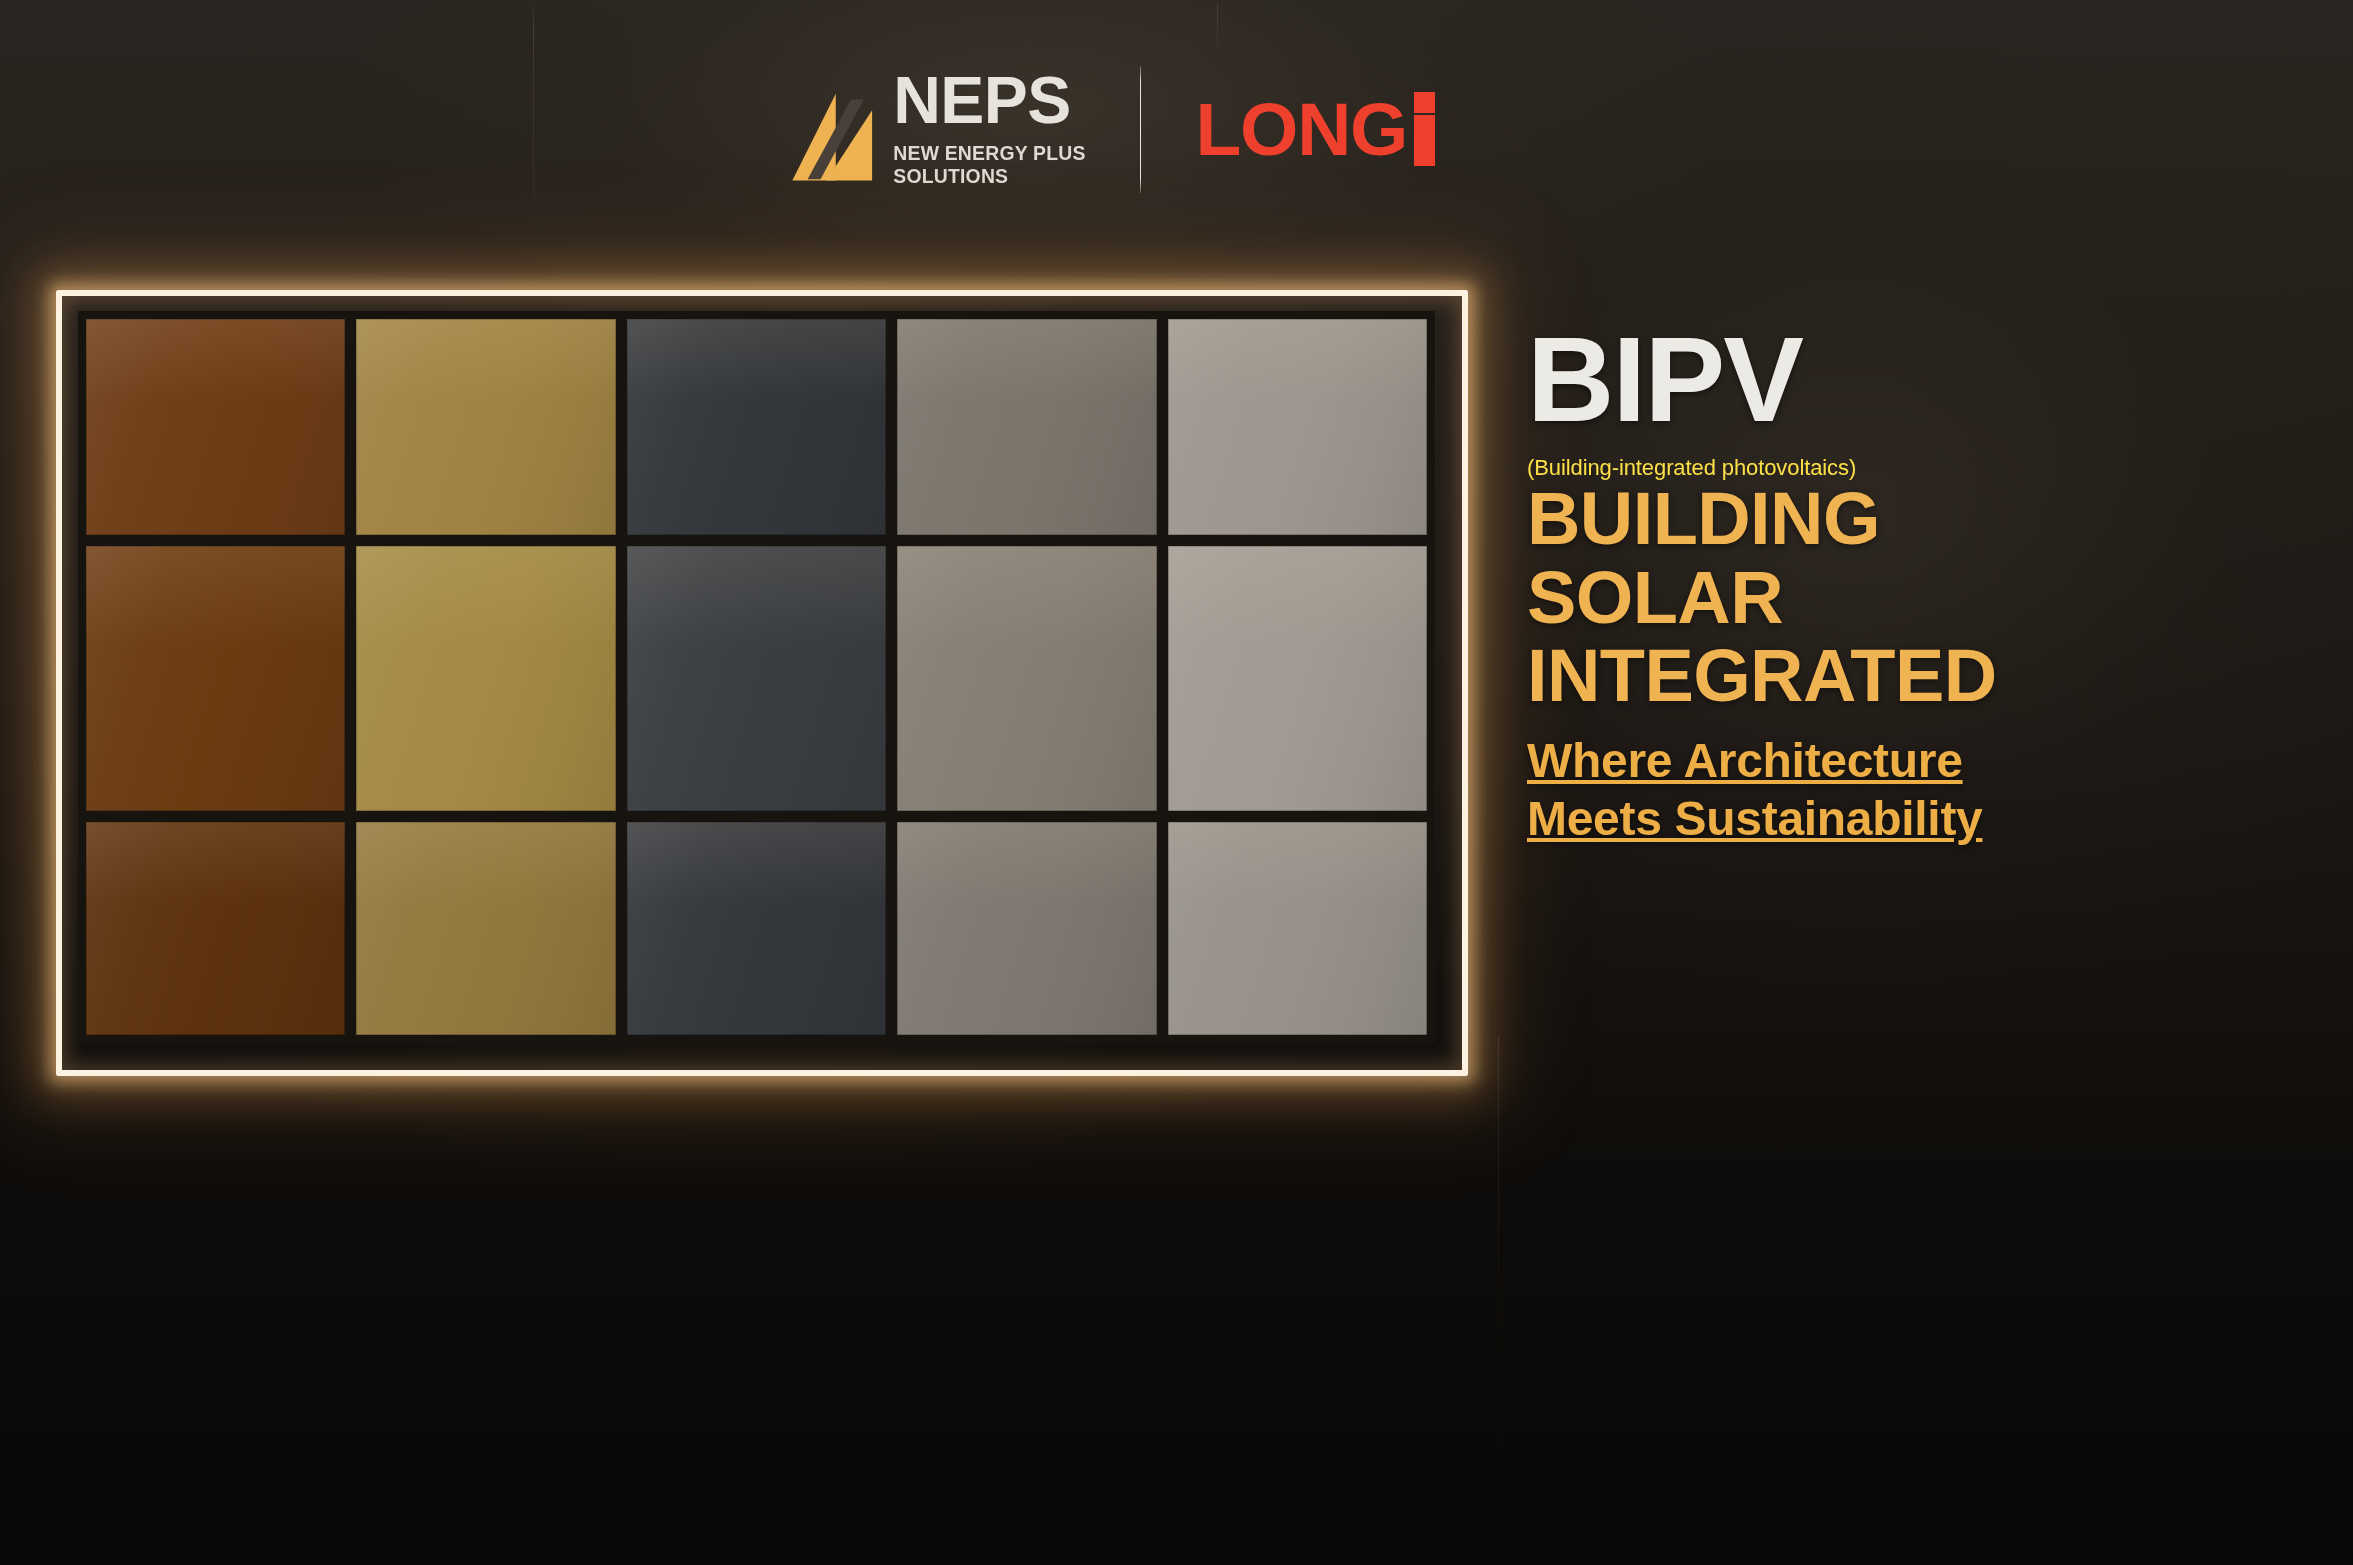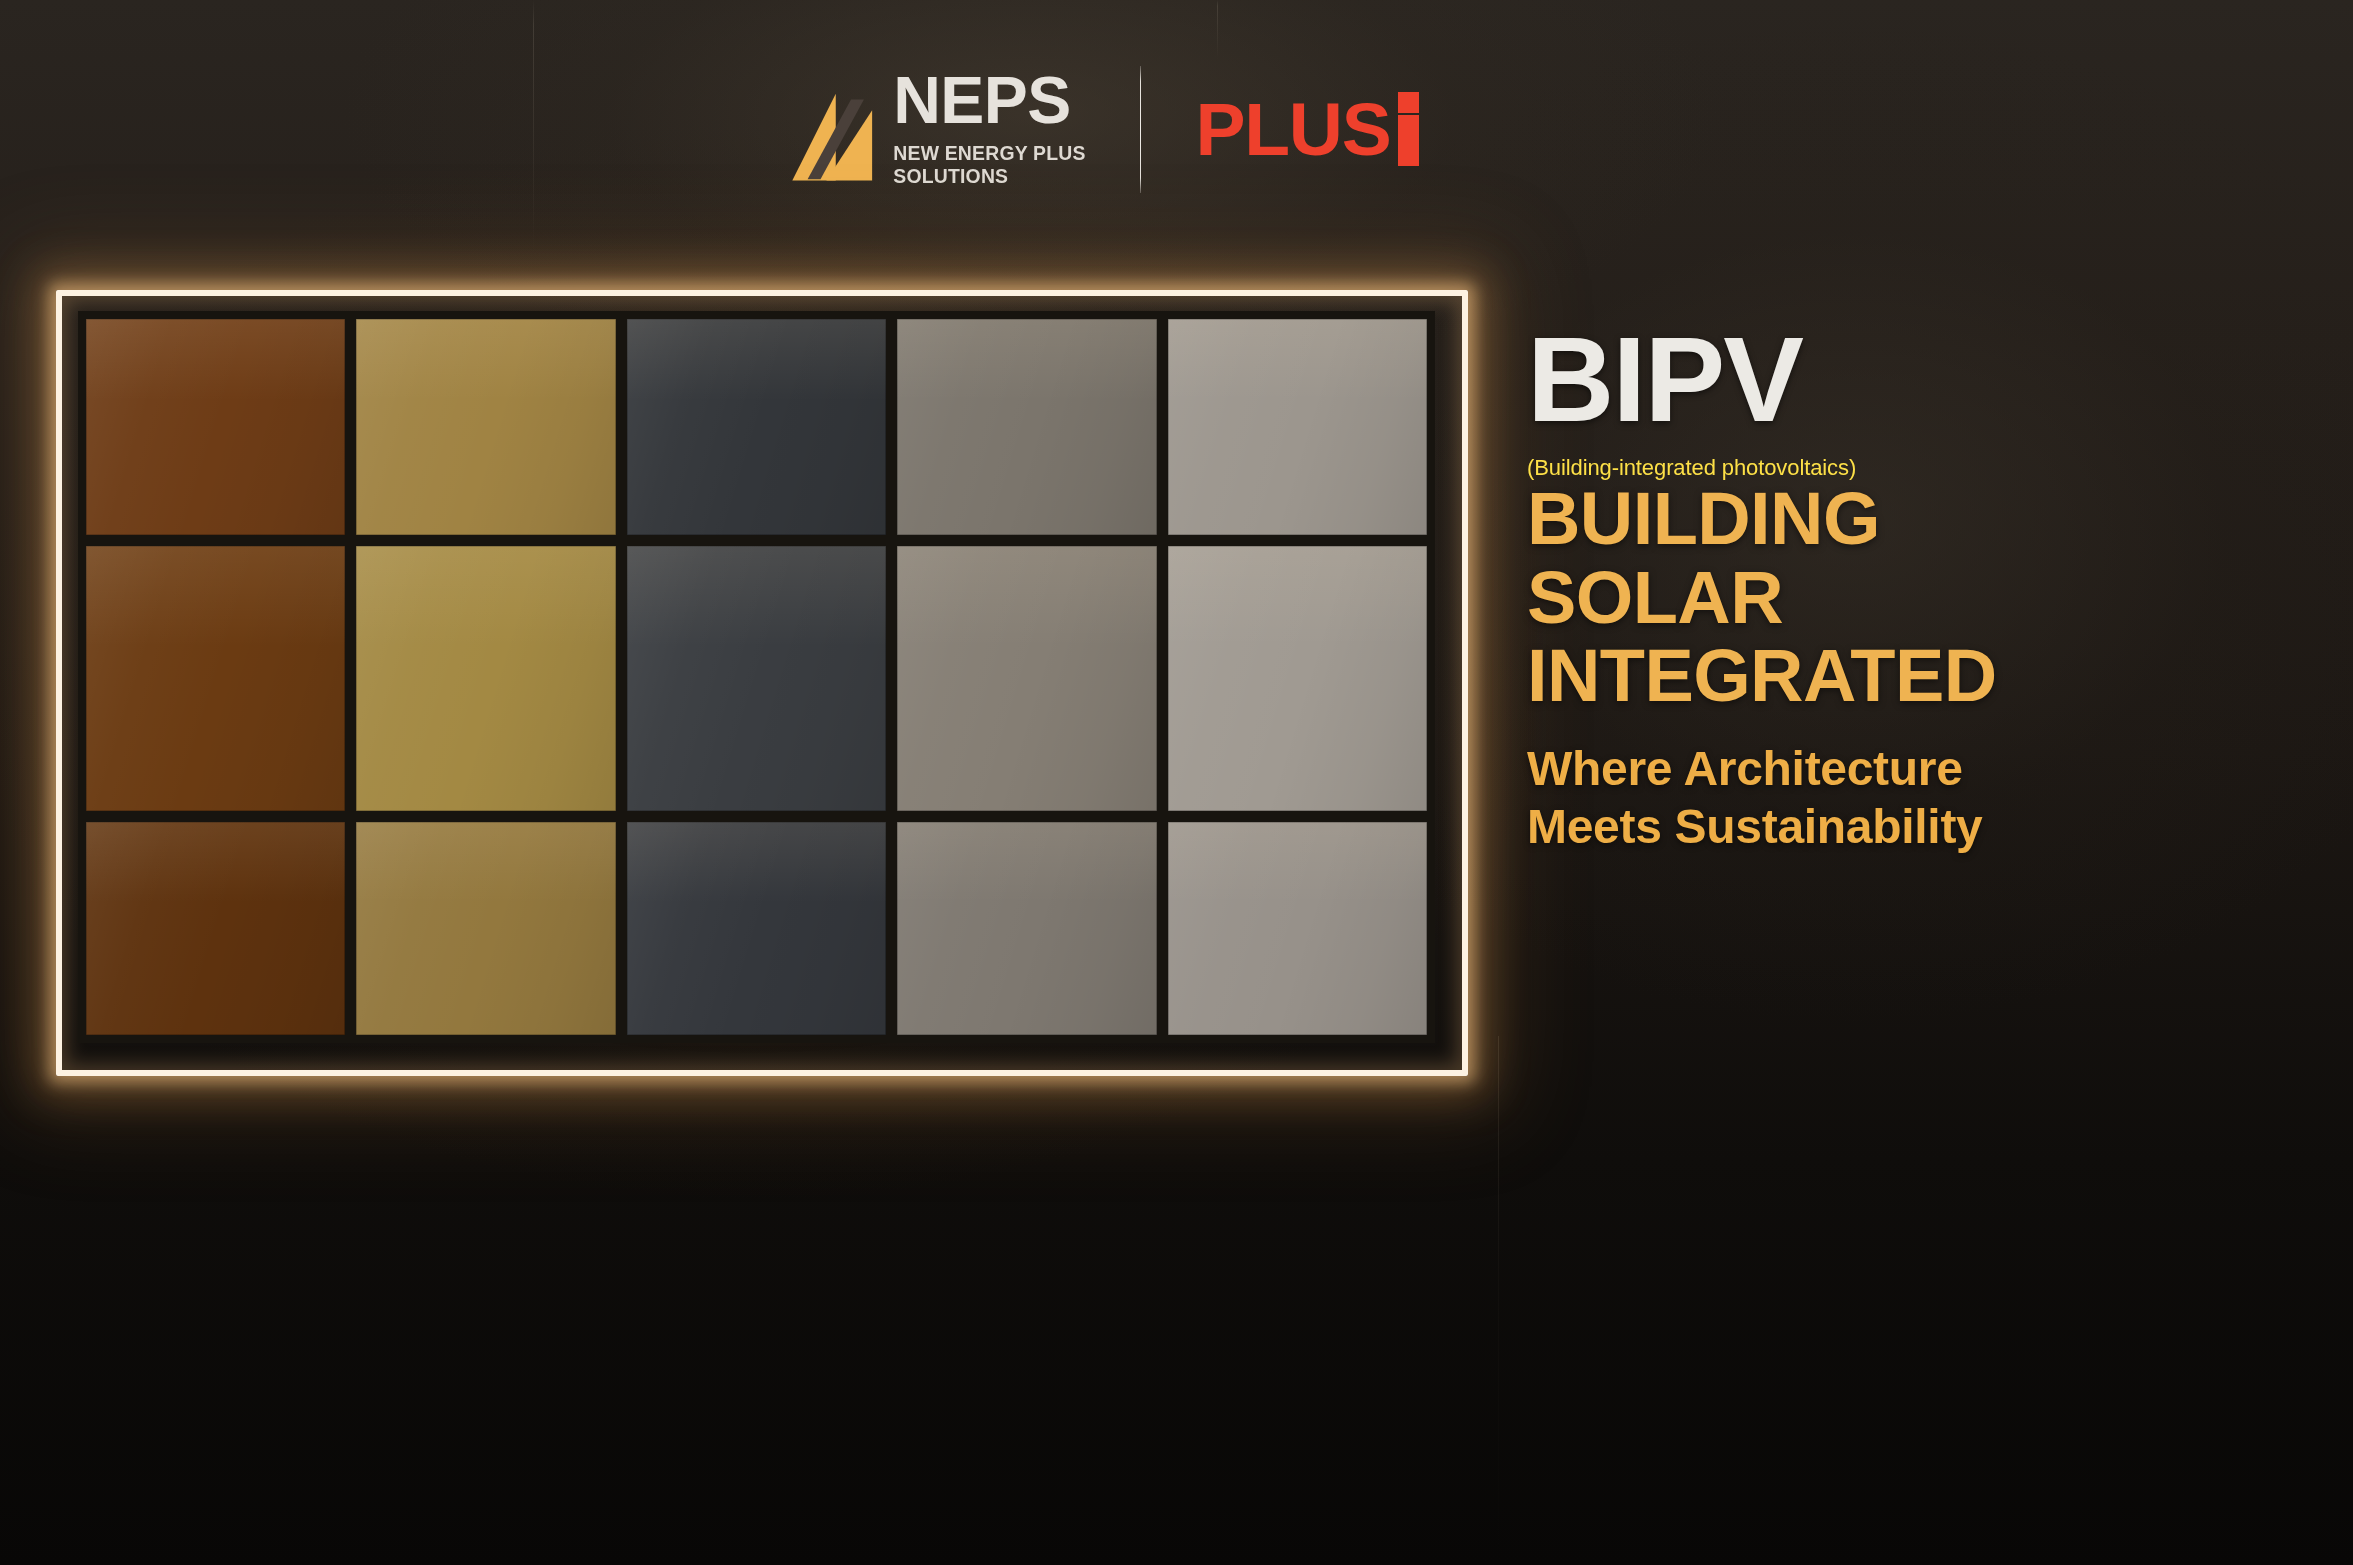--- a/index.html
+++ b/index.html
@@ -184,22 +184,23 @@
     letter-spacing: -0.6px;
     line-height: 1.06;
     text-shadow: 0 1.8px 7px rgba(0,0,0,0.5);
   }
   .tagline {
     color: #eeae46;
     font-size: 48px;
     font-weight: 700;
     letter-spacing: -0.3px;
     line-height: 1.22;
-    margin-top: 24px;
+    margin-top: 16px;
     text-shadow: 0 1.8px 5.9px rgba(0,0,0,0.5);
+    text-decoration: underline;
   }
 </style>
 </head>
 <body>
 
 <div id="stage">
 
   <div class="wall-base"></div>
   <div class="wall-warm"></div>
   <div class="wall-seam" style="left:533px;  top:0;    height:253px;"></div>
@@ -219,21 +220,21 @@
       <div class="neps-words">
         <div class="neps-title">NEPS</div>
         <div class="neps-sub1">NEW ENERGY PLUS</div>
         <div class="neps-sub2">SOLUTIONS</div>
       </div>
     </div>
 
     <div class="divider"></div>
 
     <div class="longi">
-      <span style="color:#EE402C;">PLUS</span>
+      <span style="color:#EE402C;">LONG</span>
       <span class="longi-i">
         <span class="dot" style="background:#EE402C;"></span>
         <span class="stem" style="background:#EE402C;"></span>
       </span>
     </div>
 
   </div>
 
   <div class="board-glow"></div>
   <div class="led-frame"></div>

